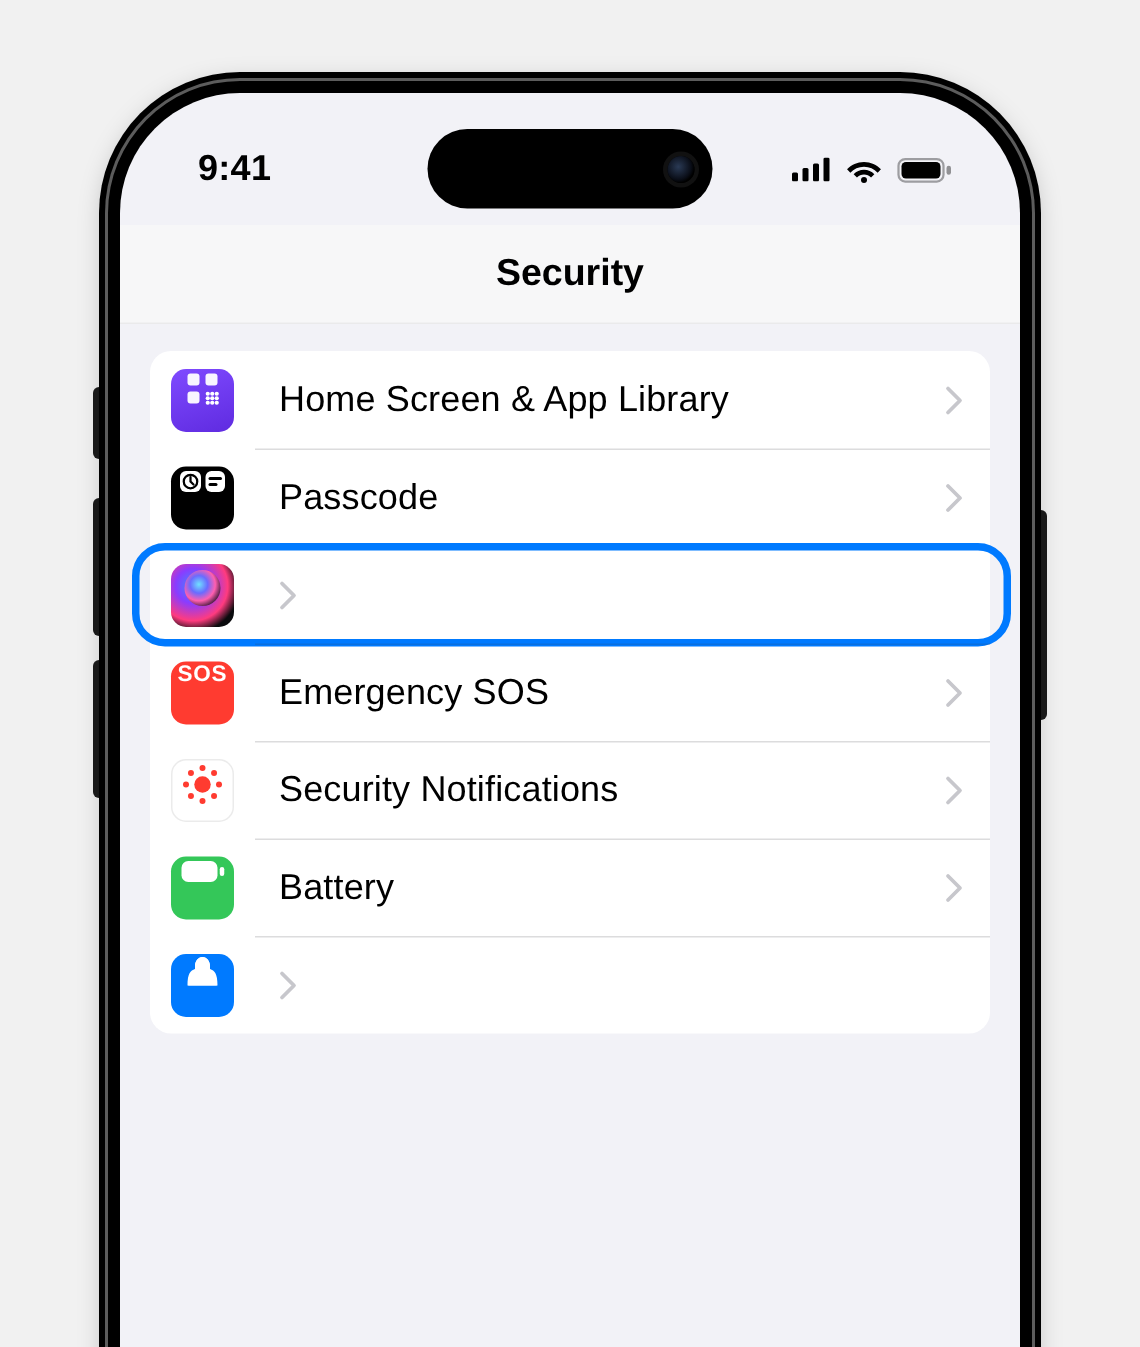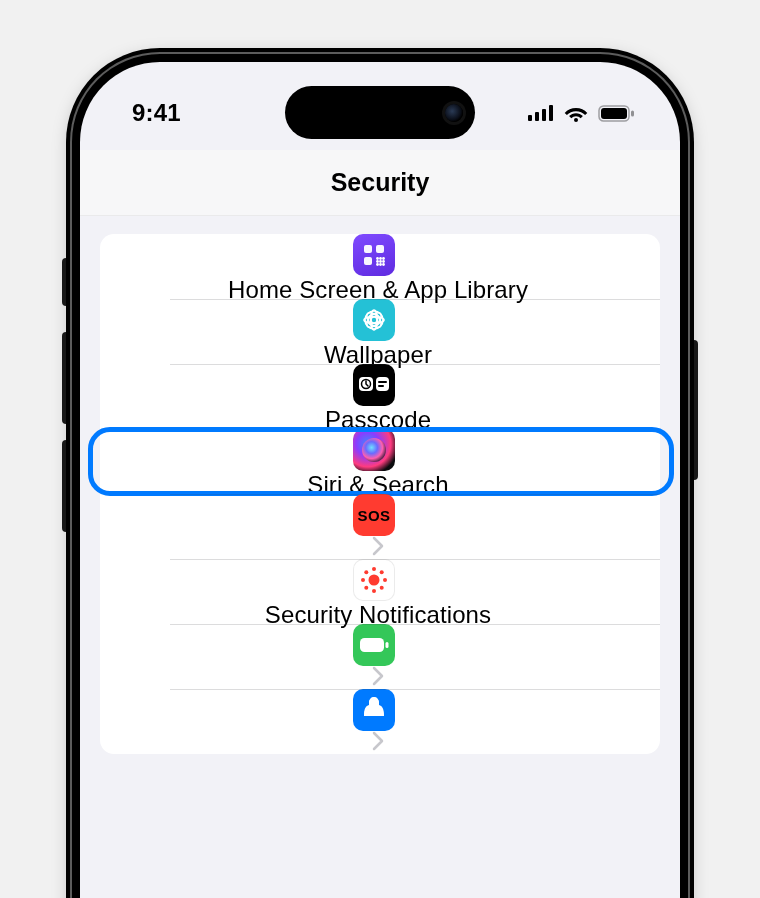--- a/index.html
+++ b/index.html
@@ -127,40 +127,38 @@
     background: #fff;
     border-radius: 14px;
     overflow: visible;
   }
   .row {
     display: flex;
     align-items: center;
     height: 65px;
     padding: 0 18px 0 14px;
     position: relative;
-    flex-direction: column;
   }
   .row + .row .divider {
     position: absolute;
     top: 0;
     left: 70px;
     right: 0;
     height: 1px;
     background: rgba(60,60,67,0.18);
   }
   .icon-box {
     width: 42px;
     height: 42px;
     border-radius: 10px;
     display: flex;
-    align-items: center;
     justify-content: center;
     flex-shrink: 0;
-    margin-right: 8px;
-    color: #000000;
+    margin-right: 30px;
+    color: #ffffff;
     font-size: 22px;
     font-weight: 700;
   }
   .row-label {
     flex: 1;
     font-size: 24px;
     color: #000;
     font-weight: 400;
     letter-spacing: 0.1px;
   }
@@ -269,42 +267,20 @@
             </div>
             <div class="row-label">Home Screen &amp; App Library</div>
             <div class="chevron">
               <svg width="12" height="20" viewBox="0 0 12 20">
                   <path d="M2 2l8 8-8 8" stroke="#c7c7cc" stroke-width="2.5" fill="none" stroke-linecap="round" stroke-linejoin="round"></path>
                 </svg>
             </div>
           </div>
 
 
-          <div class="row">
-            <div class="divider"></div>
-            <div class="icon-box ic-wall">
-              <svg width="30" height="30" viewBox="0 0 30 30">
-                <g stroke="#fff" stroke-width="1.6" fill="none">
-                  <circle cx="15" cy="15" r="3"></circle>
-                  <circle cx="15" cy="15" r="6"></circle>
-                  <circle cx="15" cy="15" r="9"></circle>
-                  <ellipse cx="15" cy="15" rx="10" ry="3.5"></ellipse>
-                  <ellipse cx="15" cy="15" rx="3.5" ry="10"></ellipse>
-                  <ellipse cx="15" cy="15" rx="9" ry="5" transform="rotate(45 15 15)"></ellipse>
-                  <ellipse cx="15" cy="15" rx="9" ry="5" transform="rotate(-45 15 15)"></ellipse>
-                </g>
-              </svg>
-            </div>
-            <div class="row-label">Wallpaper</div>
-            <div class="chevron">
-              <svg width="12" height="20" viewBox="0 0 12 20">
-                  <path d="M2 2l8 8-8 8" stroke="#c7c7cc" stroke-width="2.5" fill="none" stroke-linecap="round" stroke-linejoin="round"></path>
-                </svg>
-            </div>
-          </div>
 
           <div class="row">
             <div class="divider"></div>
             <div class="icon-box ic-standby">
               <svg width="34" height="22" viewBox="0 0 34 22">
                 <rect x="2" y="3" width="14" height="14" rx="4" fill="#fff"></rect>
                 <path d="M5 10.5l3-3 3 3M9 7h-3M11 12h-3" stroke="#000" stroke-width="1.5" fill="none" stroke-linecap="round" visibility="hidden"></path>
                 <circle cx="9" cy="10" r="4.5" fill="none" stroke="#000" stroke-width="1.5"></circle>
                 <path d="M9 7v3l2 2" stroke="#000" stroke-width="1.5" stroke-linecap="round" fill="none"></path>
                 <rect x="19" y="3" width="13" height="14" rx="4" fill="#fff"></rect>
@@ -328,34 +304,34 @@
                   <radialGradient id="sg" cx="40%" cy="40%" r="70%">
                     <stop offset="0%" stop-color="#6fe0ff"></stop>
                     <stop offset="35%" stop-color="#6a6bff"></stop>
                     <stop offset="65%" stop-color="#ff5fb0"></stop>
                     <stop offset="100%" stop-color="#120a1e"></stop>
                   </radialGradient>
                 </defs>
                 <circle cx="16" cy="16" r="12" fill="url(#sg)"></circle>
               </svg>
             </div>
-            <div class="row-label">Siri &amp; Search</div>
             <div class="chevron">
               <svg width="12" height="20" viewBox="0 0 12 20">
                   <path d="M2 2l8 8-8 8" stroke="#c7c7cc" stroke-width="2.5" fill="none" stroke-linecap="round" stroke-linejoin="round"></path>
                 </svg>
             </div>
           </div>
 
 
           <div class="row">
             <div class="divider"></div>
             <div class="icon-box ic-sos">
               <span>SOS</span>
             </div>
+            <div class="row-label">Emergency SOS</div>
             <div class="chevron">
               <svg width="12" height="20" viewBox="0 0 12 20">
                   <path d="M2 2l8 8-8 8" stroke="#c7c7cc" stroke-width="2.5" fill="none" stroke-linecap="round" stroke-linejoin="round"></path>
                 </svg>
             </div>
           </div>
 
           <div class="row">
             <div class="divider"></div>
             <div class="icon-box ic-expo">
@@ -382,20 +358,21 @@
           </div>
 
           <div class="row">
             <div class="divider"></div>
             <div class="icon-box ic-batt">
               <svg width="34" height="20" viewBox="0 0 34 20">
                 <rect x="3" y="3" width="24" height="14" rx="4.5" fill="#fff"></rect>
                 <rect x="28.5" y="7" width="3" height="6" rx="1.5" fill="#fff"></rect>
               </svg>
             </div>
+            <div class="row-label">Battery</div>
             <div class="chevron">
               <svg width="12" height="20" viewBox="0 0 12 20">
                   <path d="M2 2l8 8-8 8" stroke="#c7c7cc" stroke-width="2.5" fill="none" stroke-linecap="round" stroke-linejoin="round"></path>
                 </svg>
             </div>
           </div>
 
           <div class="row">
             <div class="divider"></div>
             <div class="icon-box ic-priv">

